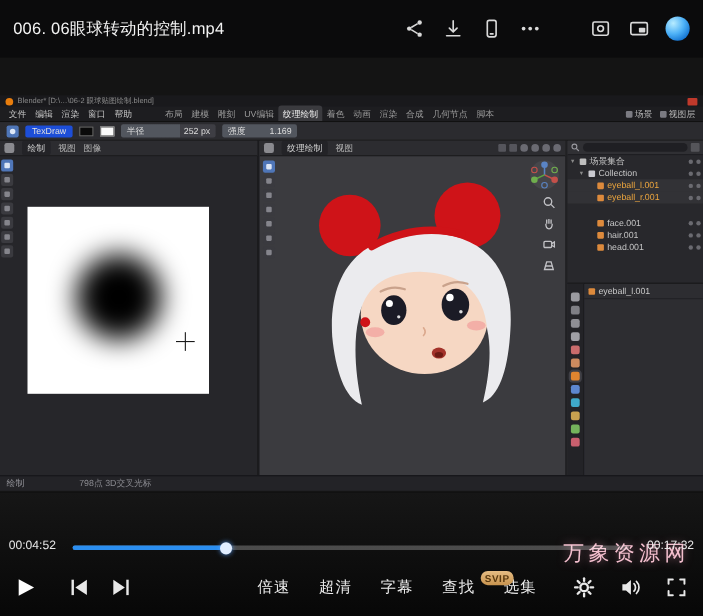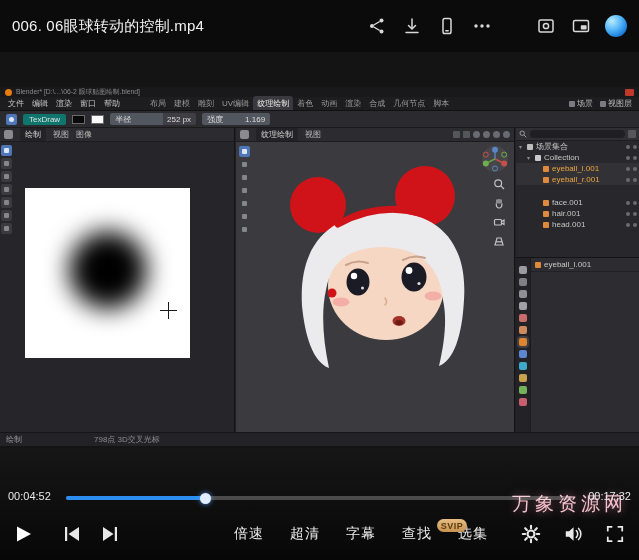--- a/index.html
+++ b/index.html
@@ -37,21 +37,21 @@
   .ws-tab{padding:2px 4px 1px;border-radius:3px 3px 0 0;color:#9b9b9b}
   .ws-tab.active{background:#3a3a3e;color:#f0f0f0}
   .bl-scene-sel{margin-left:auto;display:flex;gap:7px;align-items:center;color:#b9b9b9;padding-right:3px}
   .sel-chip{display:flex;align-items:center;gap:2px}
   .sel-chip i{width:6px;height:6px;border-radius:1px;background:#7b7b82}
 
   .bl-toolbar{height:17px;background:#2b2b2f;display:flex;align-items:center;gap:6px;
     padding:0 6px;border-bottom:1px solid #1a1a1a}
   .brush-chip{width:11px;height:11px;border-radius:2px;background:#4f76b8;position:relative}
   .brush-chip::after{content:"";position:absolute;left:3px;top:3px;width:5px;height:5px;border-radius:50%;background:#dfe8f7}
-  .ts-name{background:#0f766e;border-radius:2px;padding:1px 6px;color:#e0e0e0}
+  .ts-name{background:#1d4ed8;border-radius:2px;padding:1px 6px;color:#e0e0e0}
   .swatch{width:13px;height:9px;border:1px solid #6a6a6a}
   .swatch.black{background:#0a0a0a}.swatch.white{background:#fafafa}
   .ts-slider{display:flex;justify-content:space-between;align-items:center;background:#3e3e44;
     border-radius:2px;height:12px;padding:0 5px;color:#ddd;gap:4px}
   .ts-radius{width:86px;background:linear-gradient(90deg,#52565e 62%,#3e3e44 62%)}
   .ts-strength{width:68px;background:#52565e}
 
   .bl-main{position:absolute;left:0;top:41px;right:0;bottom:14px;background:#202024}
   .ed-header{height:14px;background:#2c2c30;border-bottom:1px solid #1c1c1f;display:flex;
     align-items:center;gap:7px;padding:0 4px;color:#b8b8b8;position:relative;z-index:2}
@@ -115,21 +115,21 @@
   .ptab:nth-child(8){background:#5d87cf}.ptab:nth-child(9){background:#3fa9c9}
   .ptab:nth-child(10){background:#c9a250}.ptab:nth-child(11){background:#74b35c}
   .ptab:nth-child(12){background:#c95f6e}
   .pmain{position:absolute;left:15px;top:0;right:0;bottom:0}
   .p-breadcrumb{height:14px;display:flex;align-items:center;gap:3px;padding:0 4px;
     border-bottom:1px solid #222226;color:#c9c9c9}
   .p-bc-icon{width:6px;height:6px;background:#dd8a3c;border-radius:1px;flex:none}
 
   .bl-status{position:absolute;left:0;bottom:0;right:0;height:14px;background:#232327;
     border-top:1px solid #161619;display:flex;align-items:center;padding:0 6px;color:#98989e;white-space:nowrap}
-  .st-center{margin-left:72px;color:#8b8b91}
+  .st-center{margin-left:50px;color:#8b8b91}
   .st-right{margin-left:auto;color:#9a9aa0}
 
   
   .player-bottom{position:absolute;left:0;top:448px;width:639px;height:112px;
     background:linear-gradient(180deg,#161616,#070707)}
   .time{position:absolute;top:490px;font-size:11px;color:#e8e8e8;z-index:6}
   .time.current{left:8px}.time.total{right:8px}
   .progress{position:absolute;left:66px;top:496px;width:506px;height:4px;border-radius:2px;
     background:rgba(255,255,255,.25);z-index:6}
   .progress-fill{position:absolute;left:0;top:0;bottom:0;border-radius:2px;background:#2b8ef0;width:27.5%}

